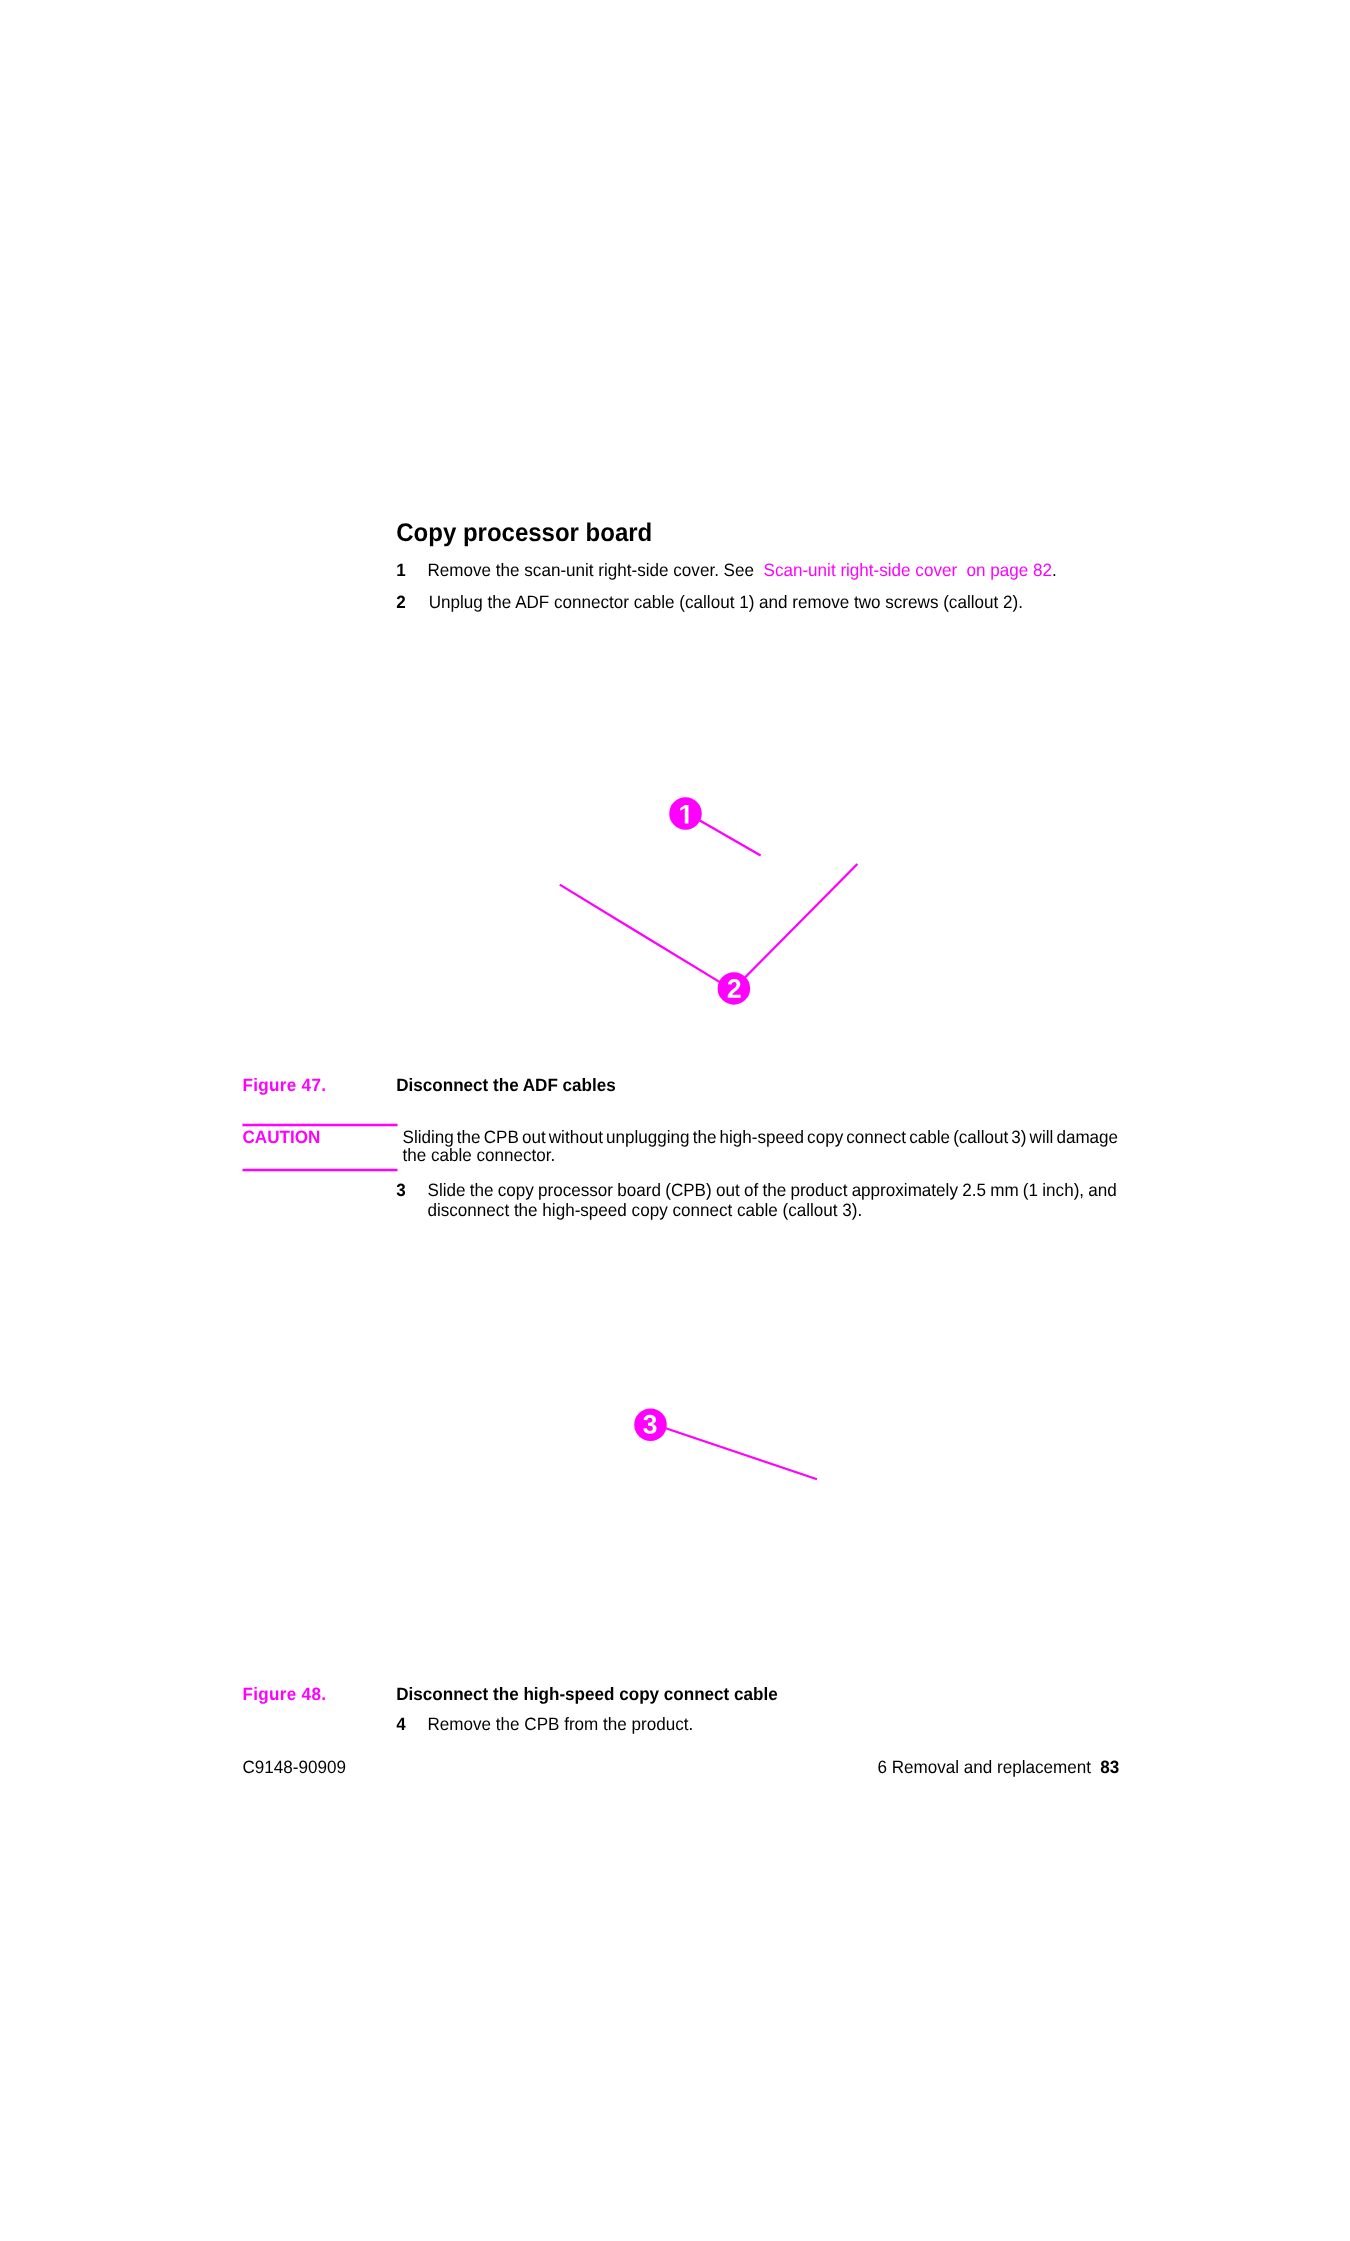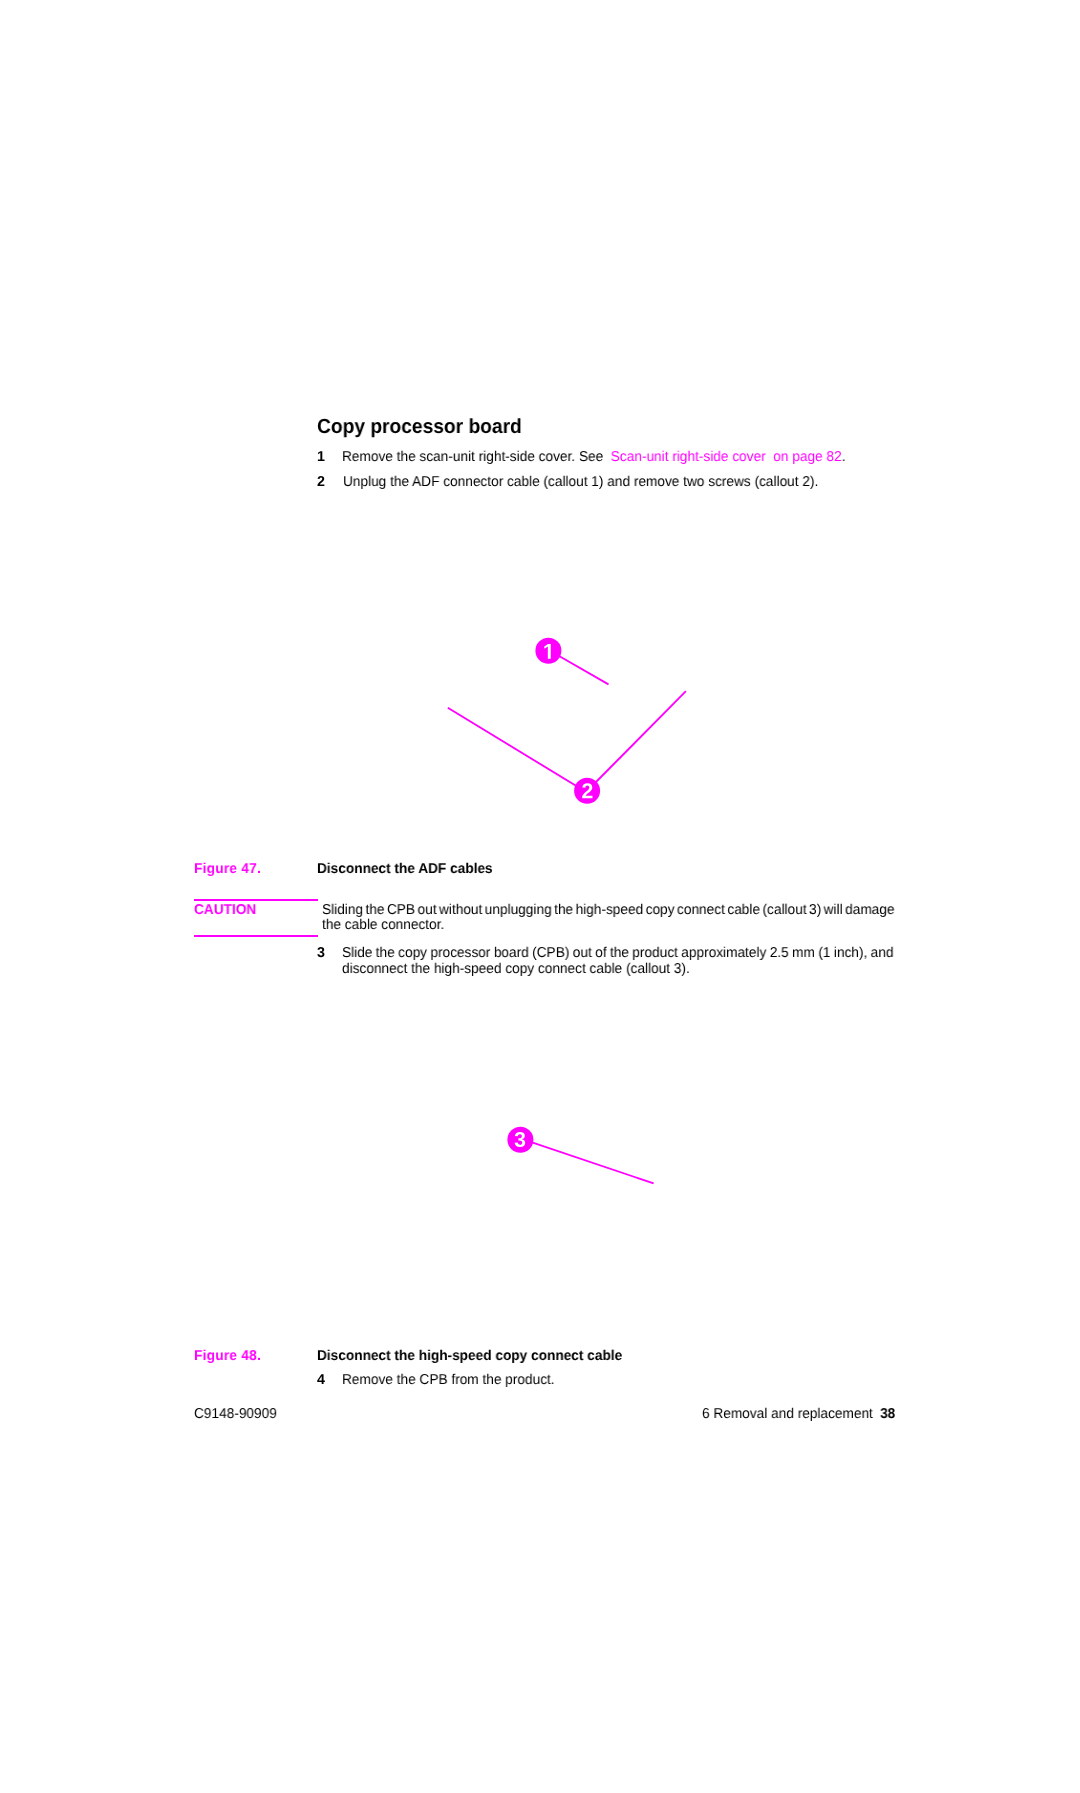--- a/index.html
+++ b/index.html
@@ -126,15 +126,15 @@
   <div class="tx" style="left:341.7px; top:929.9px; word-spacing:-0.41px;">Slide the copy processor board (CPB) out of the product approximately 2.5 mm (1 inch), and</div>
   <div class="tx" style="left:342.0px; top:945.9px;">disconnect the high-speed copy connect cable (callout 3).</div>
 
   <div class="tx bold magenta figlabel" style="left:194.3px; top:1332.8px;">Figure 48.</div>
   <div class="tx bold" style="left:316.8px; top:1332.8px;">Disconnect the high-speed copy connect cable</div>
 
   <div class="tx bold" style="left:316.7px; top:1357.4px;">4</div>
   <div class="tx" style="left:342.1px; top:1357.4px;">Remove the CPB from the product.</div>
 
   <div class="tx" style="left:194.0px; top:1391.2px;">C9148-90909</div>
-  <div class="tx" style="left:702.3px; top:1391.2px;"><span>6 Removal and replacement</span><span class="footer-gap"></span><span class="bold">38</span></div>
+  <div class="tx" style="left:702.3px; top:1391.2px;"><span>6 Removal and replacement</span><span class="footer-gap"></span><span class="bold">83</span></div>
 
 </div>
 
 </body></html>

